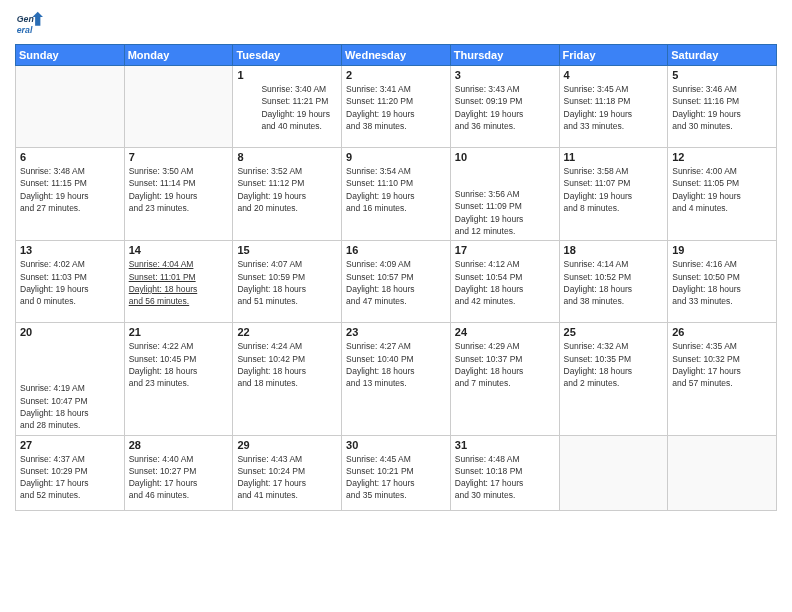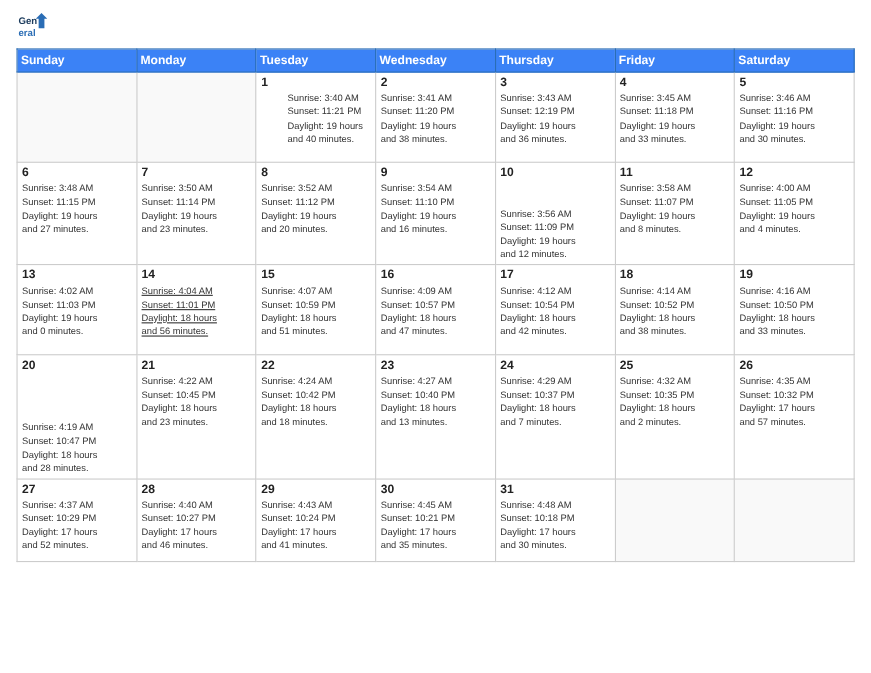--- a/index.html
+++ b/index.html
@@ -13,20 +13,21 @@
     .page {
       width: 792px;
       height: 612px;
       padding: 10px 15px;
     }
     .header {
       display: flex;
       justify-content: space-between;
       align-items: flex-end;
       margin-bottom: 6px;
+      font-style: italic;
     }
     .logo {
       display: flex;
       align-items: center;
       gap: 4px;
     }
     .logo-text {
       font-size: 13px;
       font-weight: bold;
       color: #1a3a5c;
@@ -139,21 +140,21 @@
           <td>
             <span class="day-num">2</span>
             <div class="day-detail" style="white-space: pre-line;">Sunrise: 3:41 AM
 Sunset: 11:20 PM
 Daylight: 19 hours
 and 38 minutes.</div>
           </td>
           <td>
             <span class="day-num">3</span>
             <div class="day-detail" style="white-space: pre-line;">Sunrise: 3:43 AM
-Sunset: 12:19 PM
+Sunset: 09:19 PM
 Daylight: 19 hours
 and 36 minutes.</div>
           </td>
           <td>
             <span class="day-num">4</span>
             <div class="day-detail" style="white-space: pre-line;">Sunrise: 3:45 AM
 Sunset: 11:18 PM
 Daylight: 19 hours
 and 33 minutes.</div>
           </td>

